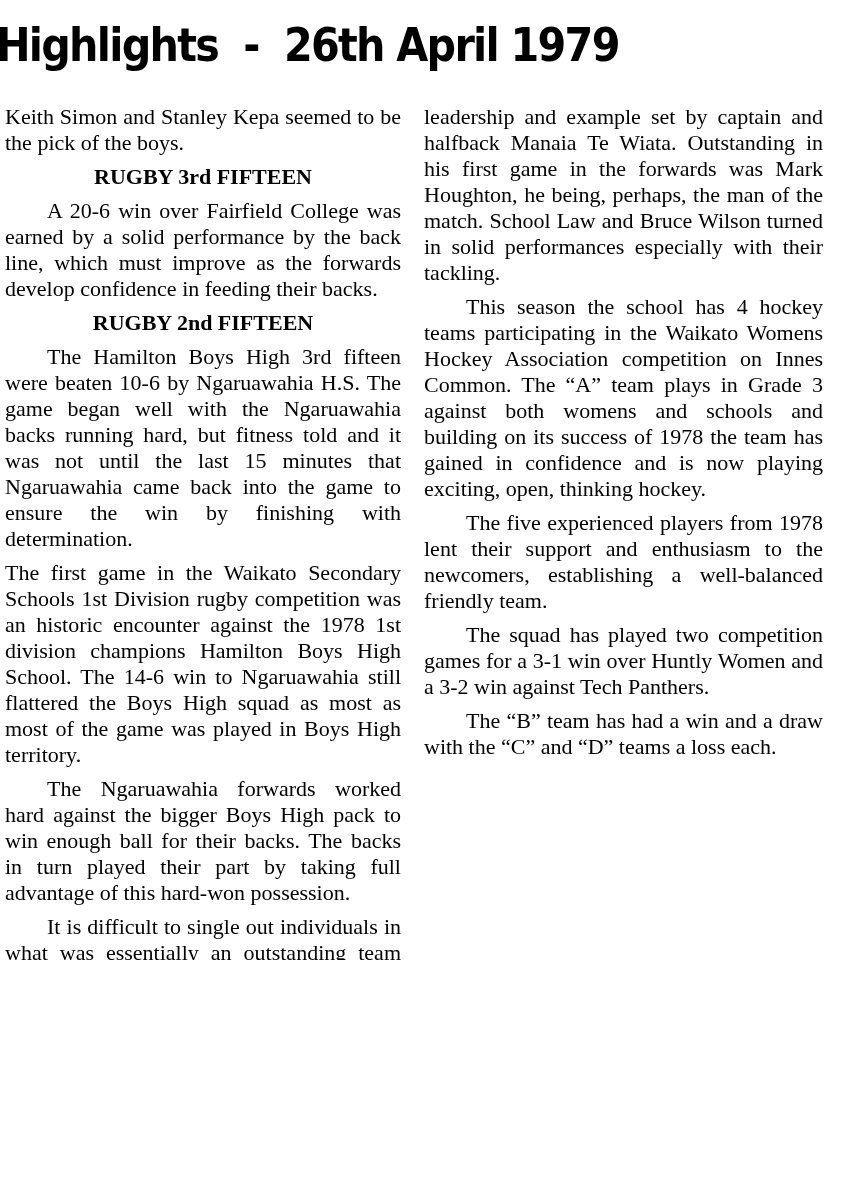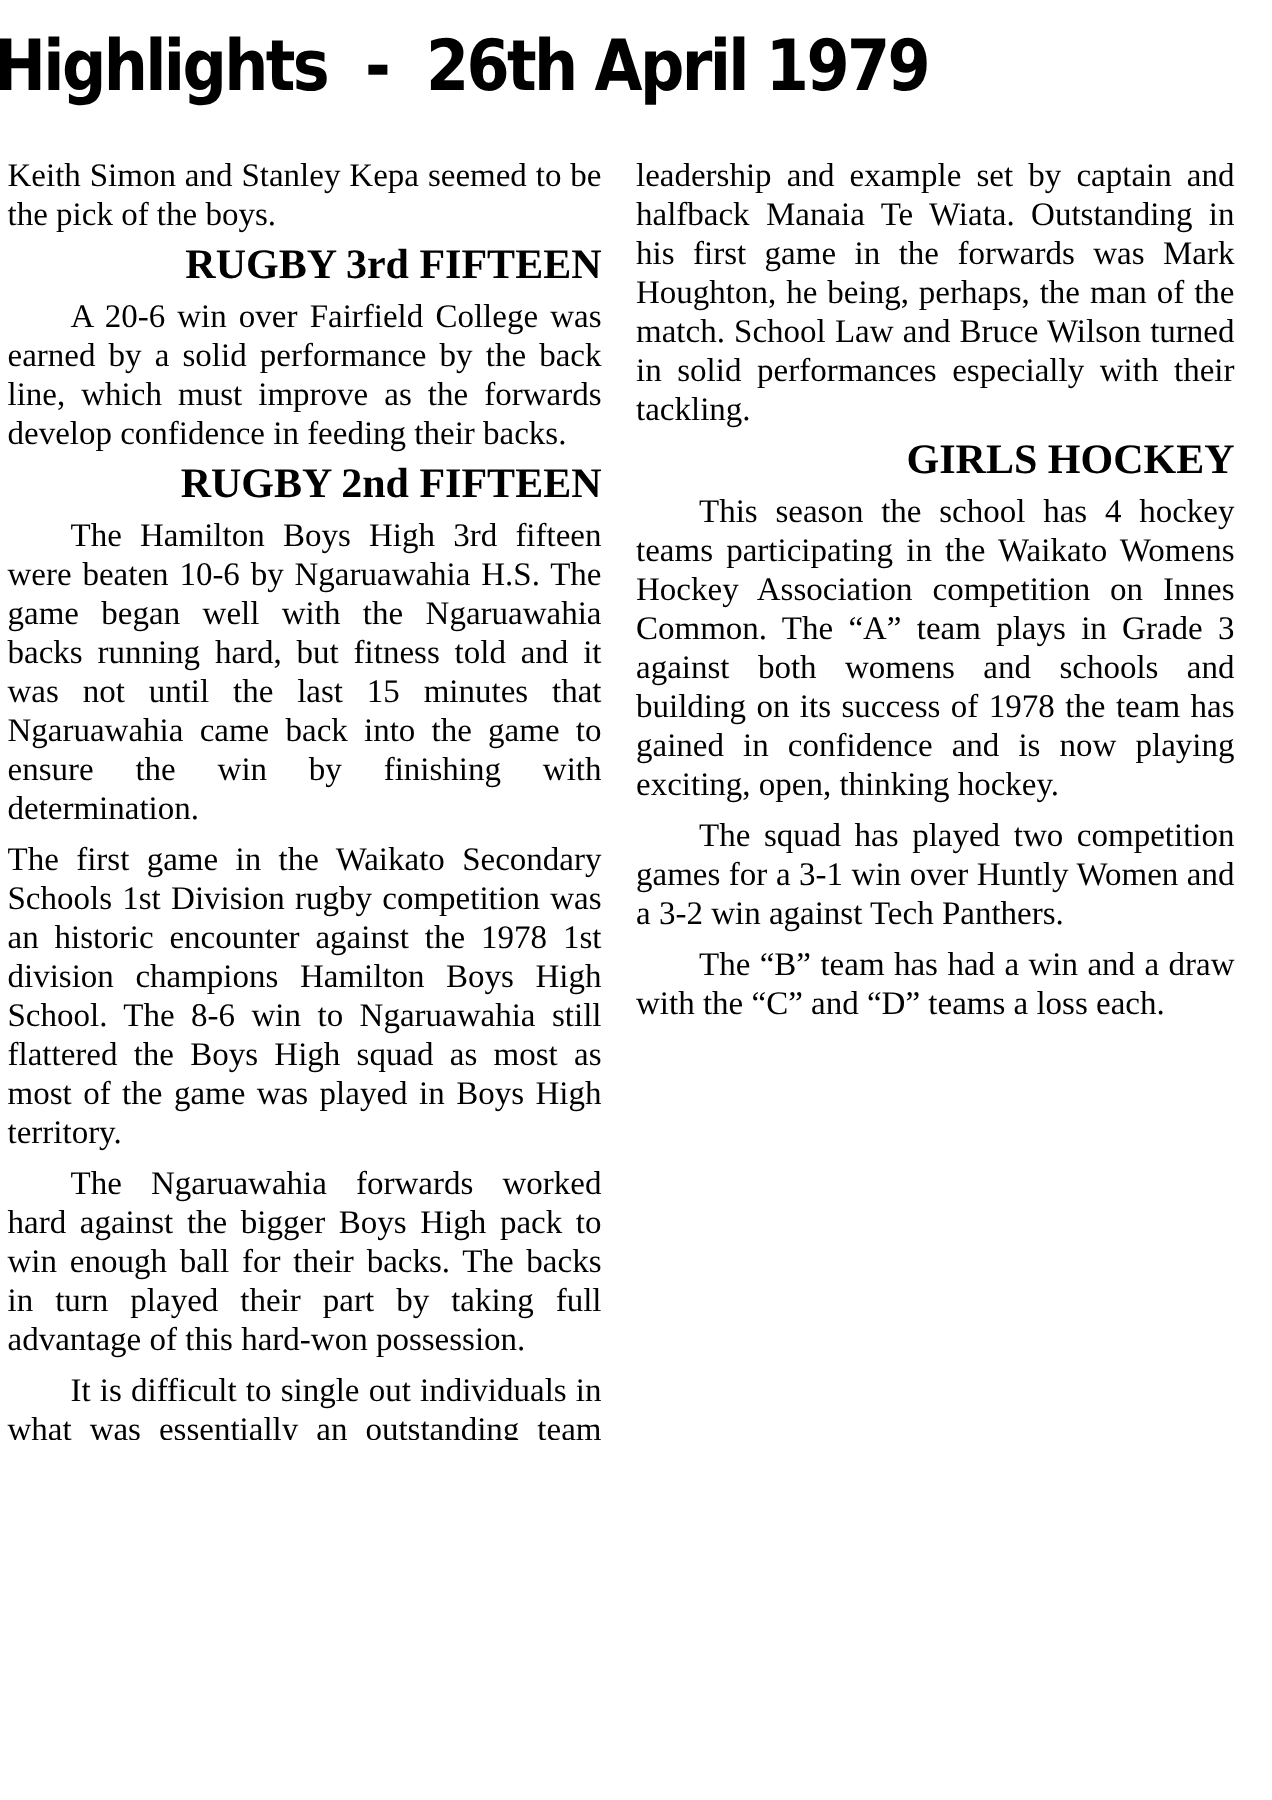--- a/index.html
+++ b/index.html
@@ -34,46 +34,46 @@
   .column { min-width: 0; }
   .para {
     font-size: 22px;
     line-height: 26px;
     text-align: justify;
     margin: 8px 0;
   }
   .para.indent { text-indent: 42px; }
   .para.justify-last { text-align-last: justify; }
   .section-heading {
-    font-size: 28px;
+    font-size: 22px;
     line-height: 26px;
     font-weight: bold;
-    text-align: right;
+    text-align: center;
     margin: 8px 0;
     font-family: "Liberation Serif", serif;
   }
   .para b { font-weight: normal; }
 </style>
 </head>
 <body>
 
 <div class="page">
   <h1 class="title">Highlights  -  26th April 1979</h1>
   <div class="columns">
     <div class="column">
         <p class="para"><b>Keith Simon</b> and <b>Stanley Kepa</b> seemed to be the pick of the boys.</p>
         <h2 class="section-heading">RUGBY 3rd FIFTEEN</h2>
         <p class="para indent">A 20-6 win over Fairfield College was earned by a solid performance by the back line, which must improve as the forwards develop confidence in feeding their backs.</p>
         <h2 class="section-heading">RUGBY 2nd FIFTEEN</h2>
         <p class="para indent">The Hamilton Boys High 3rd fifteen were beaten 10-6 by Ngaruawahia H.S. The game began well with the Ngaruawahia backs running hard, but fitness told and it was not until the last 15 minutes that Ngaruawahia came back into the game to ensure the win by finishing with determination.</p>
-        <p class="para">The first game in the Waikato Secondary Schools 1st Division rugby competition was an historic encounter against the 1978 1st division champions Hamilton Boys High School. The 8-6 win to Ngaruawahia still flattered the Boys High squad as most as most of the game was played in Boys High territory.</p>
+        <p class="para">The first game in the Waikato Secondary Schools 1st Division rugby competition was an historic encounter against the 1978 1st division champions Hamilton Boys High School. The 14-6 win to Ngaruawahia still flattered the Boys High squad as most as most of the game was played in Boys High territory.</p>
         <p class="para indent">The Ngaruawahia forwards worked hard against the bigger Boys High pack to win enough ball for their backs. The backs in turn played their part by taking full advantage of this hard-won possession.</p>
         <p class="para indent justify-last">It is difficult to single out individuals in what was essentially an outstanding team performance.  But mention must be made of the fine</p>
       </div>
     <div class="column">
         <p class="para">leadership and example set by captain and halfback <b>Manaia Te Wiata</b>. Outstanding in his first game in the forwards was <b>Mark Houghton</b>, he being, perhaps, the man of the match. <b>School Law</b> and <b>Bruce Wilson</b> turned in solid performances especially with their tackling.</p>
-        <h2 class="section-heading">GIRLS HOCKEY</h2>
         <p class="para indent">This season the school has 4 hockey teams participating in the Waikato Womens Hockey Association competition on Innes Common. The “A” team plays in Grade 3 against both womens and schools and building on its success of 1978 the team has gained in confidence and is now playing exciting, open, thinking hockey.</p>
+        <p class="para indent">The five experienced players from 1978 lent their support and enthusiasm to the newcomers, establishing a well-balanced friendly team.</p>
         <p class="para indent">The squad has played two competition games for a 3-1 win over Huntly Women and a 3-2 win against Tech Panthers.</p>
         <p class="para indent">The “B” team has had a win and a draw with the “C” and “D” teams a loss each.</p>
       </div>
   </div>
 </div>
 
 </body></html>

